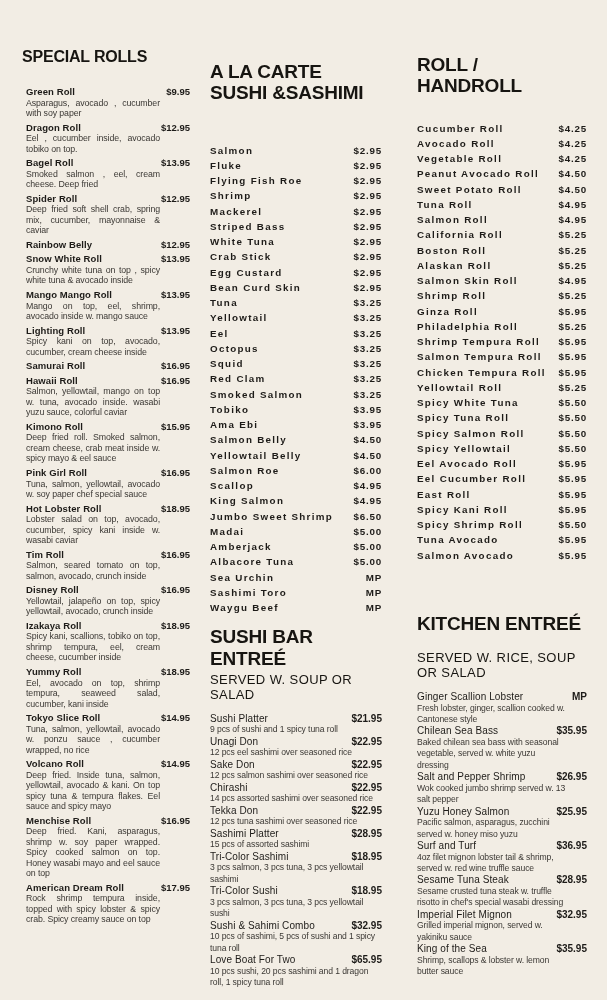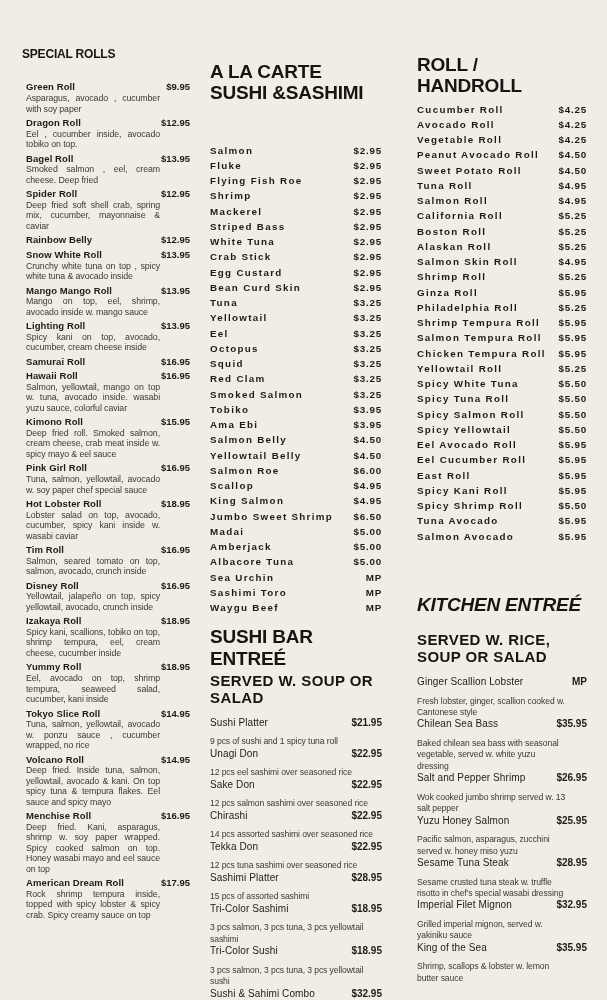--- a/index.html
+++ b/index.html
@@ -17,26 +17,26 @@
   .col1 { left:22px;  top:48px; width:172px; }
   .col2 { left:210px; top:61px; width:172px; }
   .col3 { left:417px; top:54px; width:170px; }
 
   .section-title {
     font-weight:800;
     color:#171511;
     letter-spacing:-0.2px;
     line-height:1.12;
   }
-  .col1 .section-title { font-size:12px; margin-bottom:21px; }
+  .col1 .section-title { font-size:16px; margin-bottom:21px; }
   .col2 .section-title { font-size:19px; margin-bottom:41px; }
-  .col3 .section-title { font-size:19px; margin-bottom:7px; }
+  .col3 .section-title { font-size:19px; margin-bottom:26px; }
 
   .section-subtitle {
-    font-size:15px; font-weight:700; letter-spacing:0.4px;
+    font-size:13px; font-weight:400; letter-spacing:0.4px;
     color:#171511; margin:3px 0 11px 0;
   }
 
   
   .d-item { margin:4px; }
   .d-head { display:flex; justify-content:space-between; align-items:baseline; line-height:10.6px; }
   .d-name { font-size:9.5px; font-weight:700; letter-spacing:0.1px; }
   .d-price { font-size:9.5px; font-weight:700; }
   .d-desc {
     width:134px; font-size:8.8px; line-height:10.5px;
@@ -48,21 +48,21 @@
   .s-name { font-size:9.8px; font-weight:700; letter-spacing:1.3px; white-space:nowrap; }
   .s-price { font-size:9.8px; font-weight:700; letter-spacing:0.8px; }
 
   
   .entree-section { display:block; }
   .col2 .entree-section { margin-top:9px; }
   .col3 .entree-section { margin-top:48px; }
   .e-head { display:flex; justify-content:space-between; align-items:baseline; line-height:11.6px; }
   .e-name { font-size:10px; font-weight:400; letter-spacing:0.1px; }
   .e-price { font-size:10px; font-weight:700; }
-  .e-desc { font-size:8.6px; line-height:11.4px; color:#3b3834; letter-spacing:-0.1px;margin-top:8px; }
+  .e-desc { font-size:8.6px; line-height:11.4px; color:#3b3834; letter-spacing:-0.1px; }
   .col3 .e-desc { width:152px; }
 </style>
 </head>
 <body>
 
 <div class="page">
 
   <div class="col col1">
     <div class="section-title">SPECIAL ROLLS</div>
     <div>
@@ -627,21 +627,21 @@
           <span class="s-price">$5.95</span>
         </div>
 
         <div class="s-row">
           <span class="s-name">Salmon Avocado</span>
           <span class="s-price">$5.95</span>
         </div>
       </div>
 
     <div class="entree-section">
-      <div class="section-title" style="margin-bottom:16px;font-style:italic;">KITCHEN ENTREÉ</div>
+      <div class="section-title" style="margin-bottom:16px;">KITCHEN ENTREÉ</div>
       <div class="section-subtitle">SERVED W. RICE, SOUP OR SALAD</div>
       <div>
 
           <div class="e-item">
             <div class="e-head">
               <span class="e-name">Ginger Scallion Lobster</span>
               <span class="e-price">MP</span>
             </div>
             <div class="e-desc">Fresh lobster, ginger, scallion cooked w. Cantonese style</div>
           </div>
@@ -663,20 +663,27 @@
           </div>
 
           <div class="e-item">
             <div class="e-head">
               <span class="e-name">Yuzu Honey Salmon</span>
               <span class="e-price">$25.95</span>
             </div>
             <div class="e-desc">Pacific salmon, asparagus, zucchini served w. honey miso yuzu</div>
           </div>
 
+          <div class="e-item">
+            <div class="e-head">
+              <span class="e-name">Surf and Turf</span>
+              <span class="e-price">$36.95</span>
+            </div>
+            <div class="e-desc">4oz filet mignon lobster tail &amp; shrimp, served w. red wine truffle sauce</div>
+          </div>
 
           <div class="e-item">
             <div class="e-head">
               <span class="e-name">Sesame Tuna Steak</span>
               <span class="e-price">$28.95</span>
             </div>
             <div class="e-desc">Sesame crusted tuna steak w. truffle risotto in chef's special wasabi dressing</div>
           </div>
 
           <div class="e-item">

